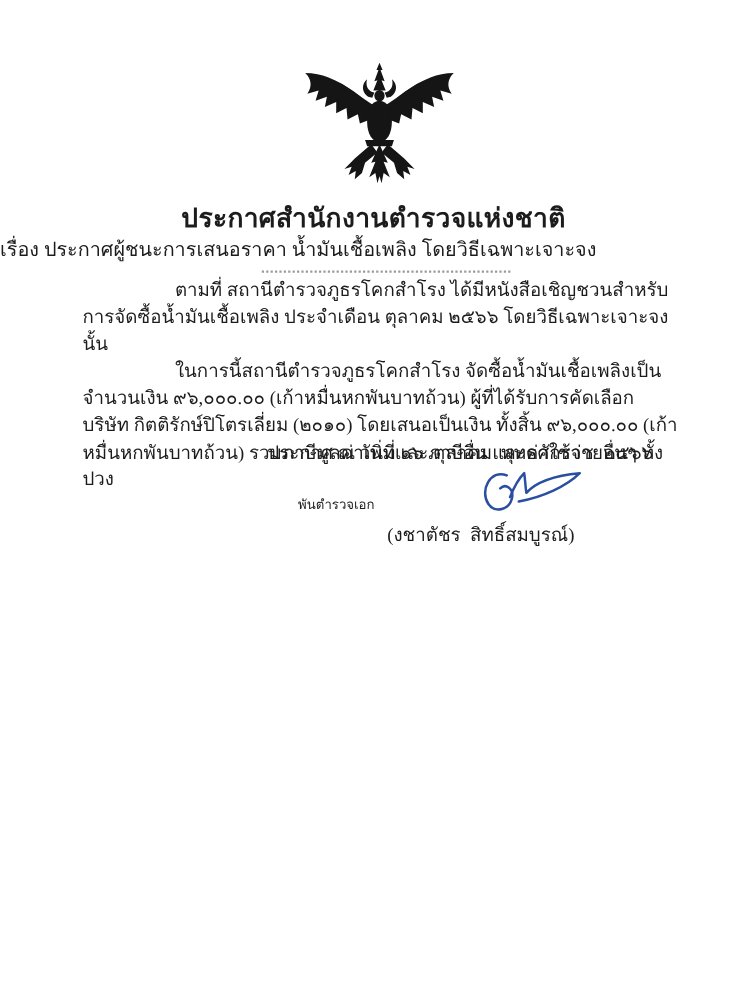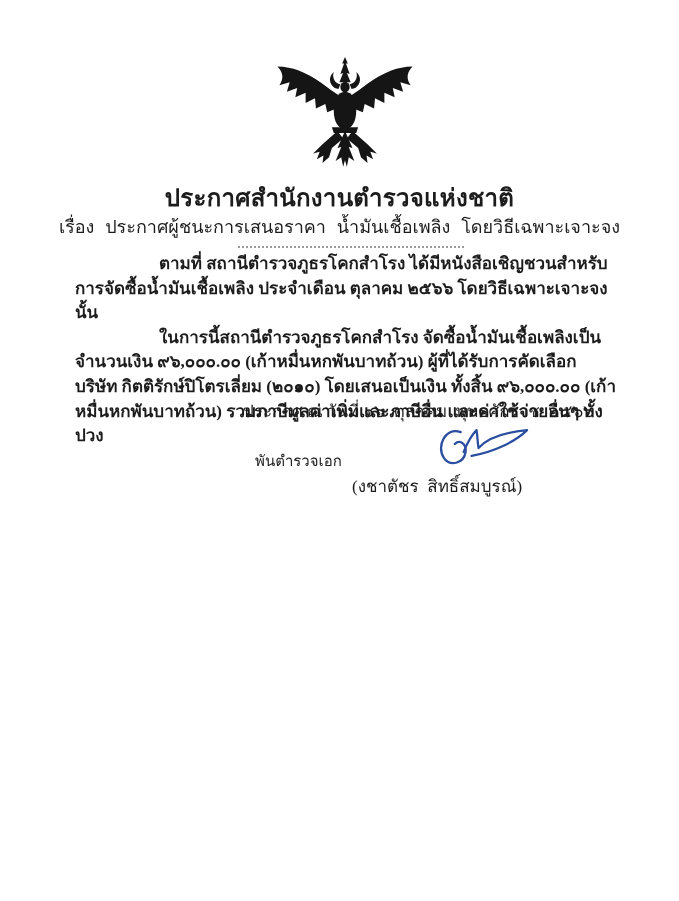--- a/index.html
+++ b/index.html
@@ -32,62 +32,60 @@
     font-size: 24px;
     font-weight: bold;
     letter-spacing: 0.3px;
   }
 
   .doc-subject {
     position: absolute;
     top: 212px;
     left: 0;
     width: 100%;
-    text-align: center;
+    text-align: left;
     font-size: 18px;
-    font-family: Liberation Mono, monospace;
   }
 
   .dotted-divider {
     position: absolute;
     left: 238px;
     top: 238px;
     width: 226px;
     height: 10px;
     border-bottom: 2px dotted #9b9b9b;
   }
 
   .body-text {
     position: absolute;
     left: 75px;
     top: 252px;
     width: 541px;
     font-size: 17px;
     line-height: 24.6px;
     text-align: left;
-    font-weight: bold;
   }
   .body-text p {
     text-indent: 84px;
     margin: 0;
   }
 
   .date-line {
     position: absolute;
     left: 243px;
     top: 397px;
     font-size: 17px;
     white-space: pre-wrap;
   }
 
   .sig-rank {
     position: absolute;
-    left: 255px;
+    left: 271px;
     top: 449px;
-    font-size: 15px;
+    font-size: 12px;
   }
 
   .sig-scribble {
     position: absolute;
     left: 428px;
     top: 421px;
     width: 104px;
     height: 54px;
   }
   .sig-scribble svg { width: 100%; height: 100%; }

